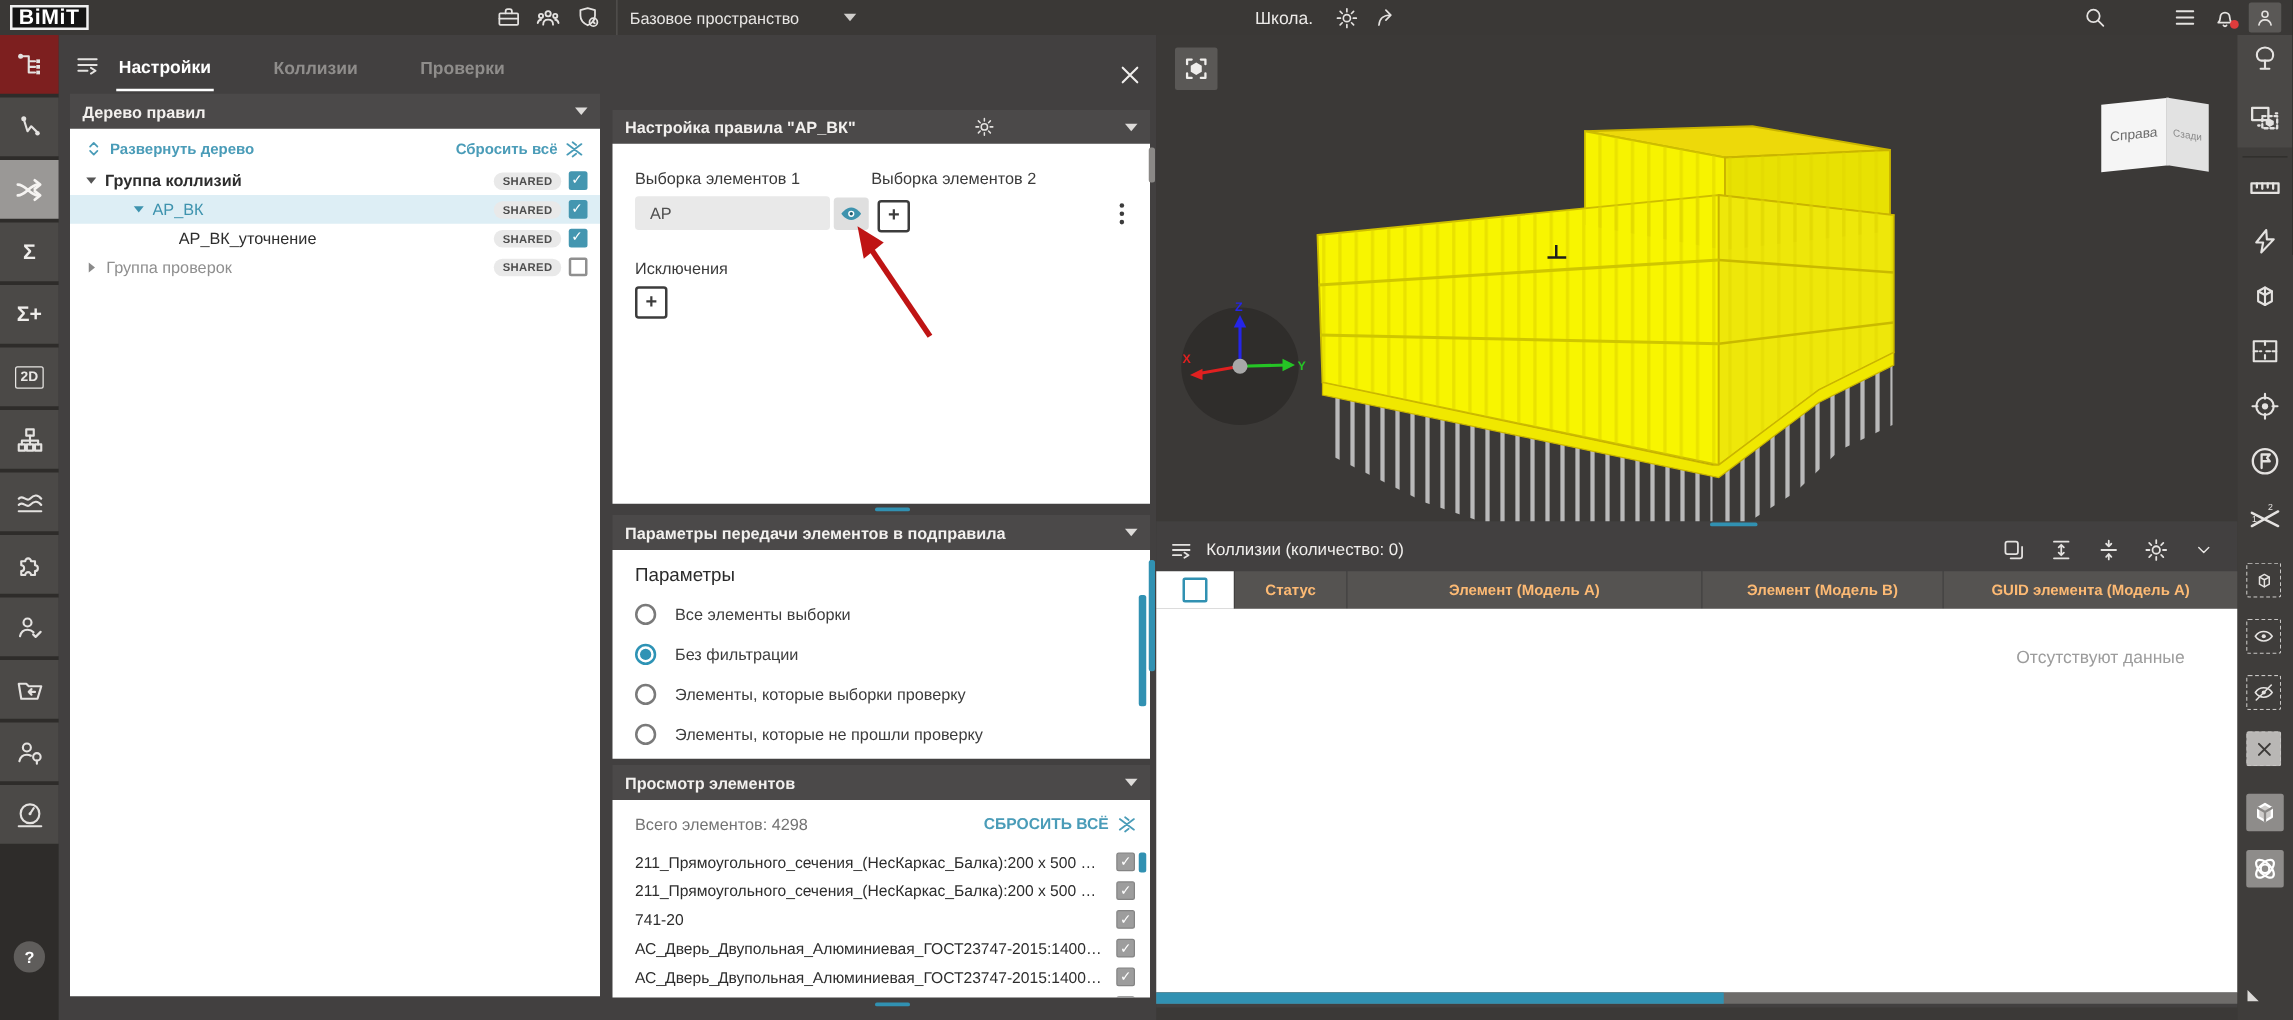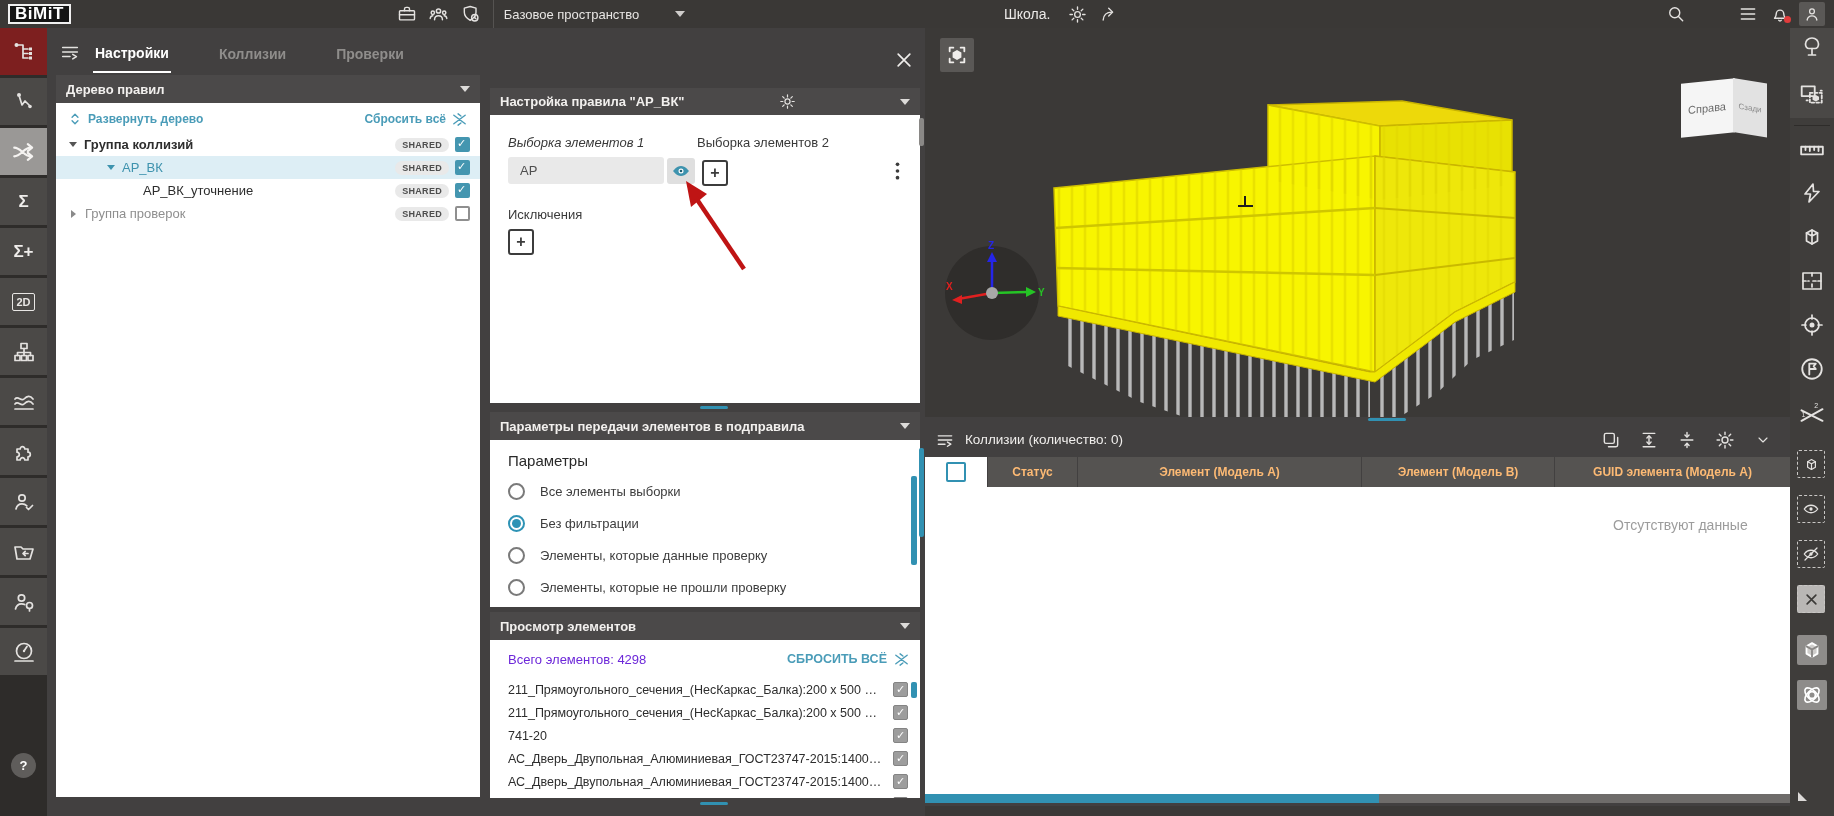--- a/index.html
+++ b/index.html
@@ -322,21 +322,21 @@
       <span>Настройка правила "АР_ВК"</span>
       <span class="ico" style="margin-left:auto;margin-right:10px;">
           <svg width="17" height="17" viewBox="0 0 24 24">
             <circle cx="12" cy="12" r="3.6"></circle>
             <path d="M12 2.5v3M12 18.5v3M2.5 12h3M18.5 12h3M5.2 5.2l2.1 2.1M16.7 16.7l2.1 2.1M18.8 5.2l-2.1 2.1M7.3 16.7l-2.1 2.1"></path>
           </svg>
         </span>
       <span class="caret-d"></span>
     </div>
     <div class="white" style="left:443px;top:87px;width:430px;height:288px;">
-      <div class="fld-label abs" style="left:18px;top:20px;font-style:italic;">Выборка элементов 1</div>
+      <div class="fld-label abs" style="left:18px;top:20px;">Выборка элементов 1</div>
       <div class="fld-label abs" style="left:207px;top:20px;">Выборка элементов 2</div>
       <div class="chip abs" style="left:18px;top:42px;width:132px;height:27px;">АР</div>
       <div class="eye-btn abs" style="left:177px;top:43px;width:28px;height:26px;">
         <svg width="20" height="20" viewBox="0 0 24 24" style="display:block;">
             <path d="M2.5 12S6.5 6 12 6s9.5 6 9.5 6-4 6-9.5 6-9.5-6-9.5-6z" fill="#3e93ae" stroke="none"></path>
             <circle cx="12" cy="12" r="3" fill="#fff" stroke="none"></circle>
             <circle cx="12" cy="12" r="1.6" fill="#1f5e72" stroke="none"></circle>
           </svg>
       </div>
       <div class="plus-btn abs" style="left:212px;top:45px;">+</div>
@@ -365,36 +365,36 @@
       <div class="radio-row">
           <span class="radio"></span>
           <span class="radio-lbl">Все элементы выборки</span>
         </div>
       <div class="radio-row">
           <span class="radio sel"></span>
           <span class="radio-lbl">Без фильтрации</span>
         </div>
       <div class="radio-row">
           <span class="radio"></span>
-          <span class="radio-lbl">Элементы, которые данные проверку</span>
+          <span class="radio-lbl">Элементы, которые выборки проверку</span>
         </div>
       <div class="radio-row">
           <span class="radio"></span>
           <span class="radio-lbl">Элементы, которые не прошли проверку</span>
         </div>
       <div class="scroll-thumb" style="right:3px;top:36px;width:6px;height:89px;"></div>
     </div>
 
     <div class="sec-head" style="left:443px;top:584px;width:430px;height:28px;">
       <span>Просмотр элементов</span>
       <span class="caret-d"></span>
     </div>
     <div class="white" style="left:443px;top:612px;width:430px;height:158px;padding:0 10px 0 18px;overflow:hidden;">
       <div style="display:flex;align-items:center;height:38px;">
-        <span style="font-size:13px;color:#6d28d9;">Всего элементов: 4298</span>
+        <span style="font-size:13px;color:#737373;">Всего элементов: 4298</span>
         <span class="link-teal" style="margin-left:auto;font-size:12.5px;">СБРОСИТЬ ВСЁ</span>
         <span class="ico" style="margin-left:6px;">
             <svg width="17" height="17" viewBox="0 0 24 24" style="stroke:#4a9cb8;stroke-width:2;">
               <path d="M4 18L20 6M4 6l16 12M10 4l4 3M10 20l4-3"></path>
             </svg>
           </span>
       </div>
       <div class="el-row">
           <span class="lbl">211_Прямоугольного_сечения_(НесКаркас_Балка):200 x 500 мм:…</span>
           <span class="cb gray" style="margin-right:2px;"></span>

